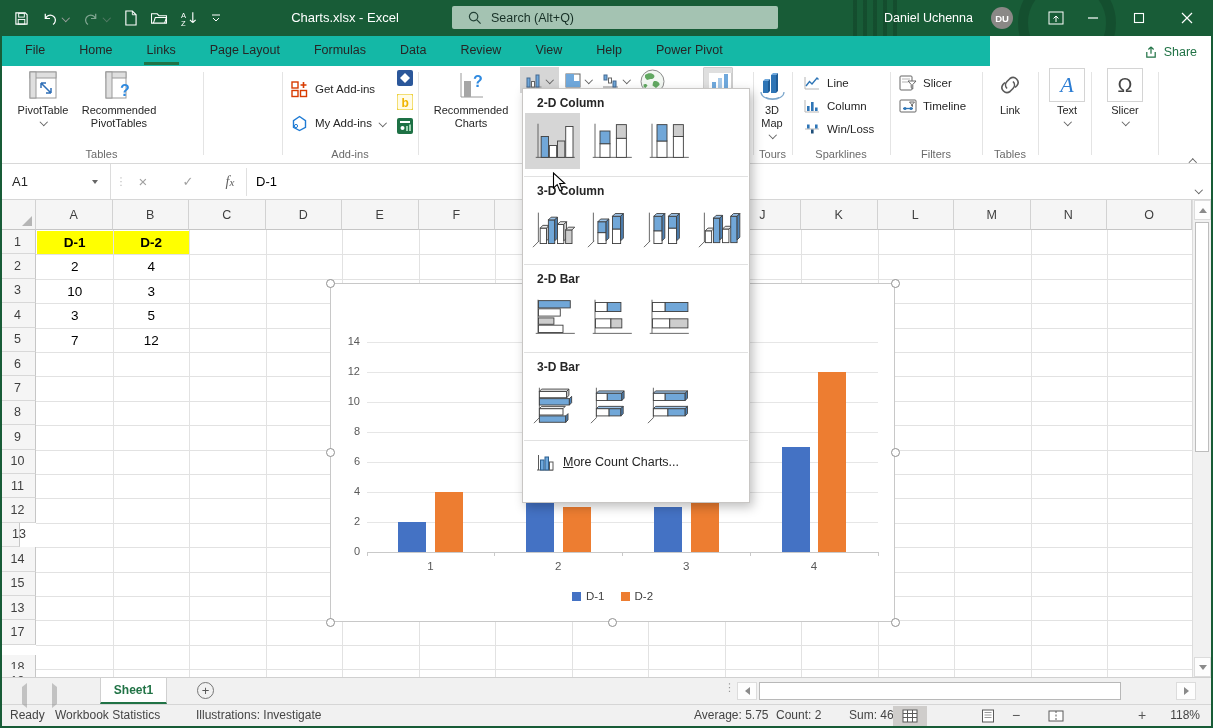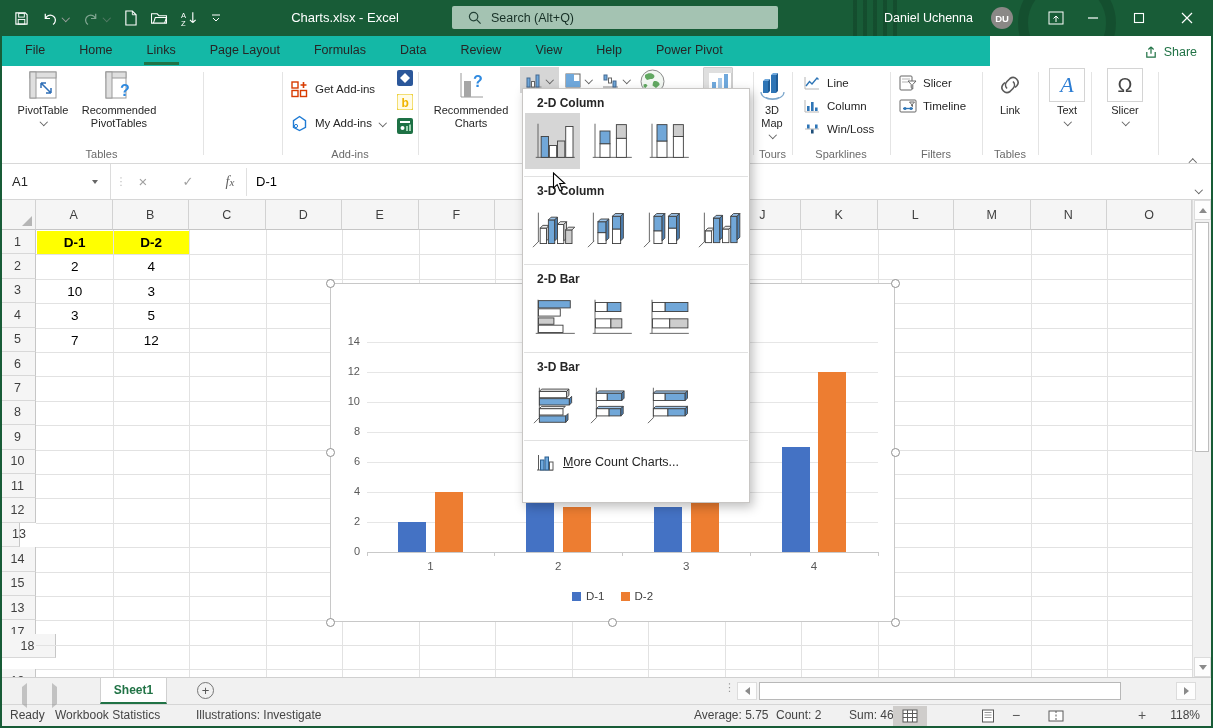--- a/index.html
+++ b/index.html
@@ -527,21 +527,21 @@
       <div class="rhcell" style="left: 0px; top: 200.8px; width: 36px; height: 24.4px;">8</div>
       <div class="rhcell" style="left: 0px; top: 225.2px; width: 36px; height: 24.4px;">9</div>
       <div class="rhcell" style="left: 0px; top: 249.6px; width: 36px; height: 24.4px;">10</div>
       <div class="rhcell" style="left: 0px; top: 274px; width: 36px; height: 24.4px;">11</div>
       <div class="rhcell" style="left: 0px; top: 298.4px; width: 36px; height: 24.4px;">12</div>
       <div class="rhcell" style="left: 0px; top: 322.8px; width: 20px; height: 24.4px; padding-left: 19px;">13</div>
       <div class="rhcell" style="left: 0px; top: 347.2px; width: 36px; height: 24.4px;">14</div>
       <div class="rhcell" style="left: 0px; top: 371.6px; width: 36px; height: 24.4px;">15</div>
       <div class="rhcell" style="left: 0px; top: 396px; width: 36px; height: 24.4px;">13</div>
       <div class="rhcell" style="left: 0px; top: 420.4px; width: 36px; height: 24.4px;">17</div>
-      <div class="rhcell" style="left: 0px; top: 434px; width: 56px; height: 24.4px;">18</div>
+      <div class="rhcell" style="left: 0px; top: 455px; width: 36px; height: 24.4px;">18</div>
       <div class="rhcell" style="left: 0px; top: 469.2px; width: 36px; height: 24.4px;">19</div>
       <div class="gl" style="left: 112.5px; top: 30px; width: 1px; height: 447px;"></div>
       <div class="gl" style="left: 189px; top: 30px; width: 1px; height: 447px;"></div>
       <div class="gl" style="left: 265.5px; top: 30px; width: 1px; height: 447px;"></div>
       <div class="gl" style="left: 342px; top: 30px; width: 1px; height: 447px;"></div>
       <div class="gl" style="left: 418.5px; top: 30px; width: 1px; height: 447px;"></div>
       <div class="gl" style="left: 495px; top: 30px; width: 1px; height: 447px;"></div>
       <div class="gl" style="left: 571.5px; top: 30px; width: 1px; height: 447px;"></div>
       <div class="gl" style="left: 648px; top: 30px; width: 1px; height: 447px;"></div>
       <div class="gl" style="left: 724.5px; top: 30px; width: 1px; height: 447px;"></div>

